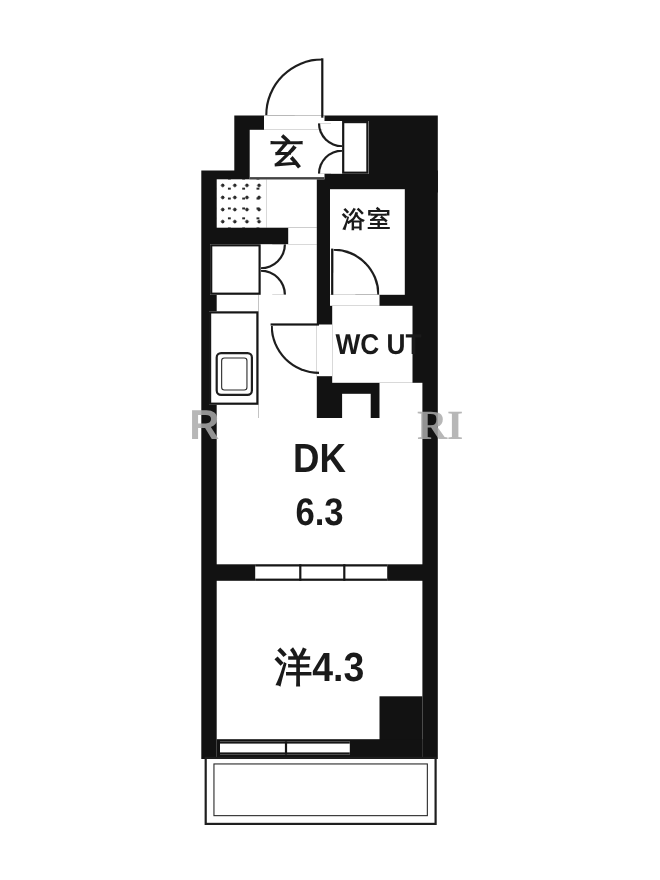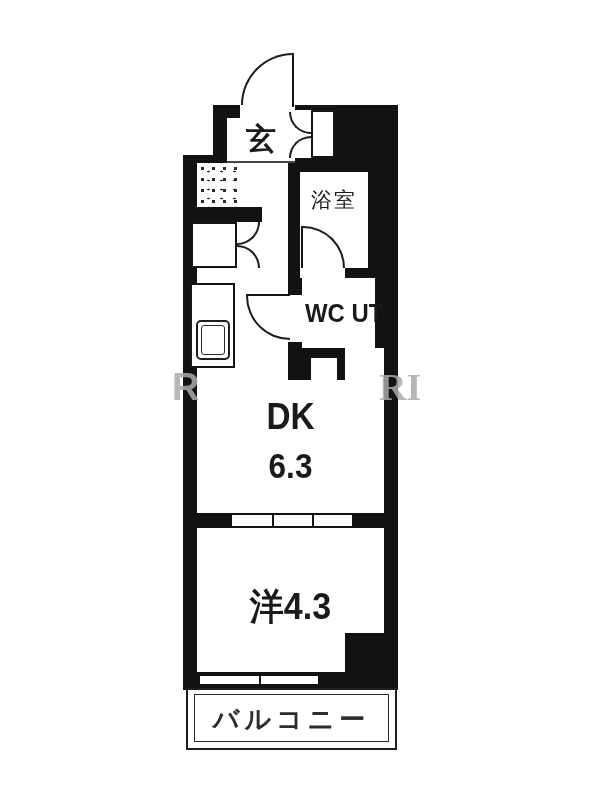--- a/index.html
+++ b/index.html
@@ -13,21 +13,21 @@
   .vl{background:#161616;width:2px;}
   .arc{background:transparent;border:0 solid #1d1d1d;}
   .arc-tl{border-top:2px solid #1d1d1d;border-left:2px solid #1d1d1d;border-top-left-radius:100% 100%;}
   .arc-tr{border-top:2px solid #1d1d1d;border-right:2px solid #1d1d1d;border-top-right-radius:100% 100%;}
   .arc-bl{border-bottom:2px solid #1d1d1d;border-left:2px solid #1d1d1d;border-bottom-left-radius:100% 100%;}
   .arc-br{border-bottom:2px solid #1d1d1d;border-right:2px solid #1d1d1d;border-bottom-right-radius:100% 100%;}
   .dots{background-image:radial-gradient(#2a2a2a 1.6px, transparent 1.8px),radial-gradient(#2a2a2a 1.3px, transparent 1.5px);
         background-size:11px 11px,13px 9px;background-position:0 0,5px 4px;}
   .lbl{position:absolute;text-align:center;line-height:1;white-space:nowrap;}
   .lbl-genkan{font-size:30px;font-weight:600;}
-  .lbl-bath{font-size:21px;font-weight:400;letter-spacing:2px;}
+  .lbl-bath{font-size:21px;font-weight:700;letter-spacing:2px;}
   .lbl-wcut{font-size:26px;font-weight:700;transform:scaleX(.92);transform-origin:center;}
   .lbl-dk{font-size:37px;font-weight:600;transform:scaleX(.9);transform-origin:center;}
   .lbl-dksize{font-size:35px;font-weight:600;transform:scaleX(.9);transform-origin:center;}
   .lbl-yo{font-size:37px;font-weight:600;transform:scaleX(.92);transform-origin:center;}
   .lbl-balcony{font-size:26px;font-weight:600;letter-spacing:5px;color:#2c2c2c;}
   .wm{position:absolute;font-size:38px;font-weight:700;color:rgba(170,170,170,.85);line-height:1;}
   .thin{border:2px solid #1f1f1f;background:transparent;}
   .thin2{border:1.5px solid #2a2a2a;background:transparent;}
   .chan{background:#fff;border-top:2px solid #161616;border-bottom:2px solid #161616;}
 </style>
@@ -91,18 +91,17 @@
 
   <div class="abs thin" style="left:186px;top:688px;width:211px;height:62px;"></div>
   <div class="abs thin2" style="left:194px;top:694px;width:195px;height:48px;"></div>
 
   <div class="lbl lbl-genkan" style="left:227px;top:124px;width:68px;">玄</div>
   <div class="lbl lbl-bath" style="left:300px;top:189px;width:68px;">浴室</div>
   <div class="lbl lbl-wcut" style="left:302px;top:300px;width:73px;">WC UT</div>
   <div class="lbl lbl-dk" style="left:197px;top:398px;width:187px;">DK</div>
   <div class="lbl lbl-dksize" style="left:197px;top:448px;width:187px;">6.3</div>
   <div class="lbl lbl-yo" style="left:197px;top:588px;width:187px;">洋4.3</div>
-  <div class="lbl lbl-balcony" style="left:194px;top:706px;width:195px;">バルコニー</div>
 
   <div class="wm" style="left:172px;top:368px;">R</div>
   <div class="wm" style="left:379px;top:368px;font-family:Liberation Serif, serif;">RI</div>
 
 </div>
 
 </body></html>

